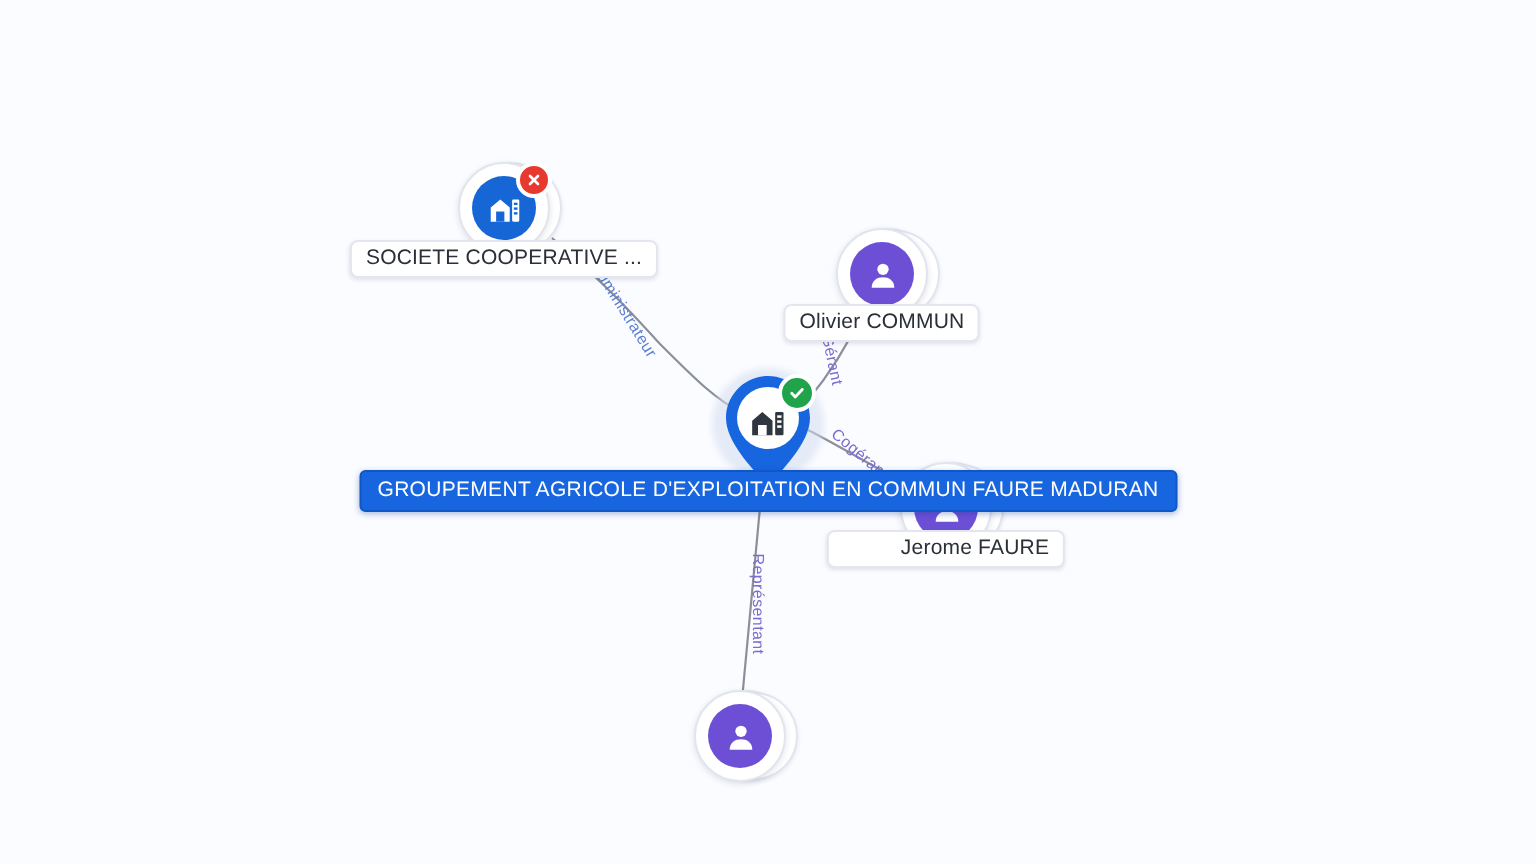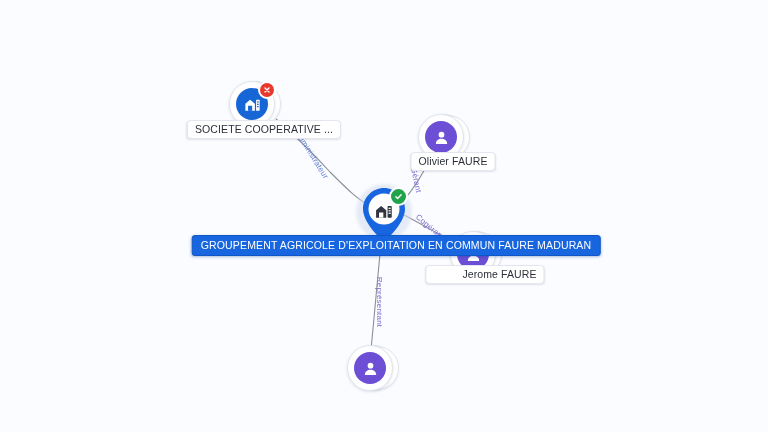--- a/index.html
+++ b/index.html
@@ -140,21 +140,20 @@
     transform: translateX(-50%);
     white-space: nowrap;
     background: #ffffff;
     border: 1px solid #e3e6ee;
     border-radius: 4px;
     padding: 2px 7px 3px 7px;
     font-size: 10.5px;
     color: #2b2f38;
     box-shadow: 0 1px 2px rgba(30,40,80,0.12);
     letter-spacing: 0.1px;
-    margin-left: 12px;
   }
   .label.primary {
     background: #1766e0;
     border: 1px solid #0f57c6;
     color: #ffffff;
     font-size: 10.5px;
     letter-spacing: 0.15px;
     padding: 3px 8px 4px 8px;
     border-radius: 3px;
     box-shadow: 0 1px 3px rgba(16,60,150,0.35);
@@ -227,21 +226,21 @@
     <div class="stack s1"></div>
     <div class="ring">
       <div class="disc purple">
         <svg width="17" height="17" viewBox="0 0 24 24">
           <circle cx="12" cy="8" r="4" fill="#ffffff"></circle>
           <path d="M4 21 C4 15.8 8 13.6 12 13.6 C16 13.6 20 15.8 20 21 Z" fill="#ffffff"></path>
         </svg>
       </div>
     </div>
   </div>
-  <div class="label" style="left:441px; top:152px;">Olivier FAURE</div>
+  <div class="label" style="left:441px; top:152px;">Olivier COMMUN</div>
 
   <div class="node" style="left:473px; top:254px;">
     <div class="stack s2"></div>
     <div class="stack s1"></div>
     <div class="ring">
       <div class="disc purple">
         <svg width="17" height="17" viewBox="0 0 24 24">
           <circle cx="12" cy="8" r="4" fill="#ffffff"></circle>
           <path d="M4 21 C4 15.8 8 13.6 12 13.6 C16 13.6 20 15.8 20 21 Z" fill="#ffffff"></path>
         </svg>

